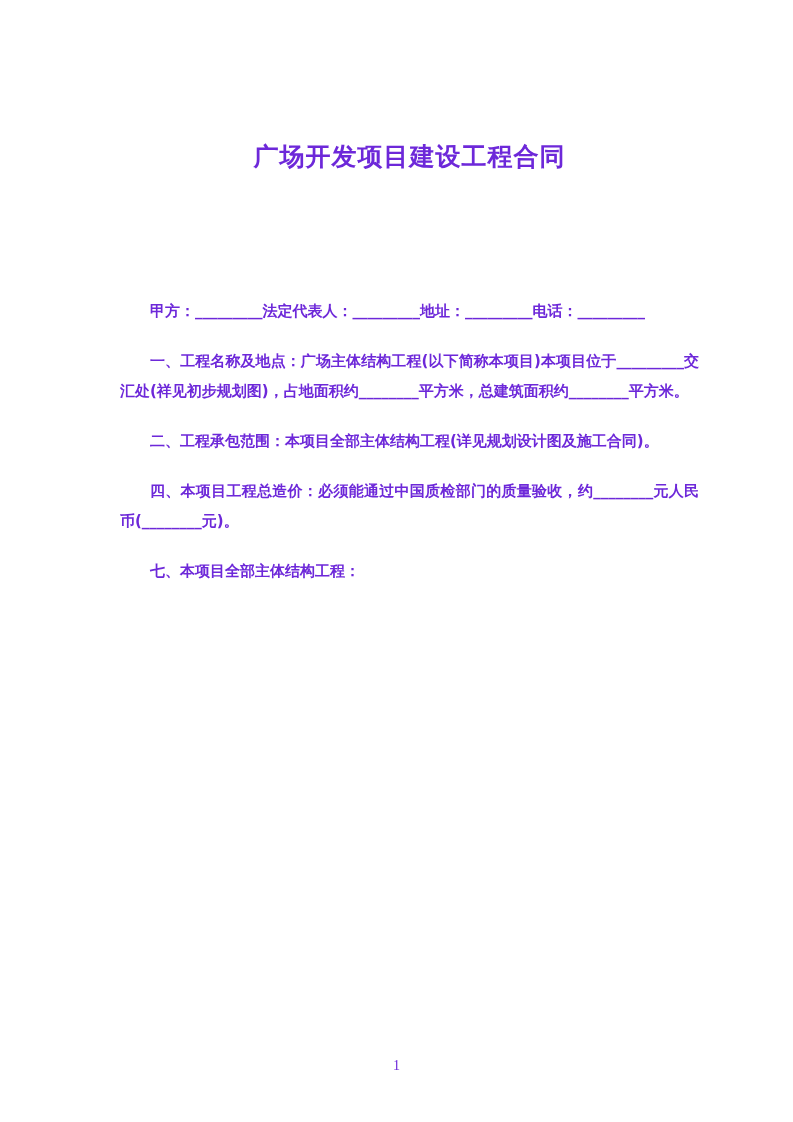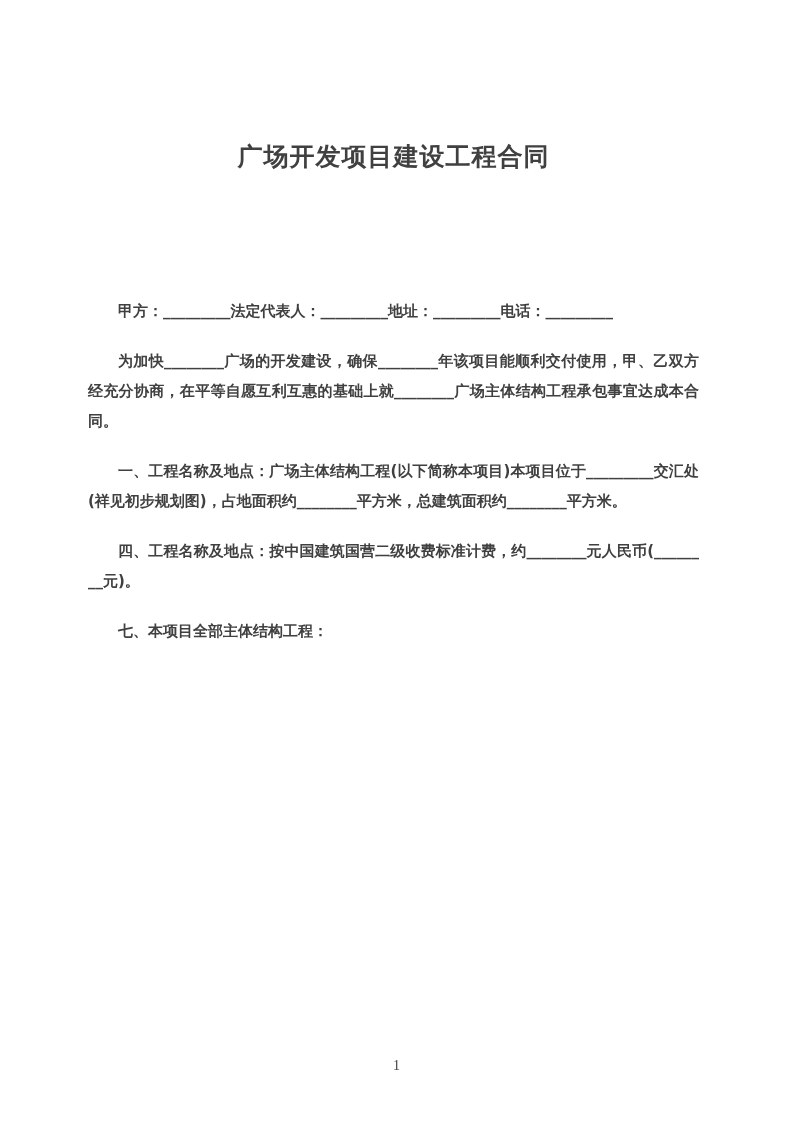--- a/index.html
+++ b/index.html
@@ -7,23 +7,23 @@
     padding: 0;
     background: #ffffff;
   }
   .page {
     position: relative;
     width: 793px;
     height: 1122px;
     margin: 0 auto;
     background: #ffffff;
     box-sizing: border-box;
-    padding: 140px 94px 0 88px;
+    padding: 140px 94px 0 120px;
     font-family: "DejaVu Sans", "Liberation Sans", sans-serif;
-    color: #404040;
+    color: #6d28d9;
     overflow: hidden;
   }
   .doc-title {
     margin: 0 0 122px 0;
     font-size: 25px;
     line-height: 34px;
     font-weight: bold;
     text-align: center;
     letter-spacing: 1px;
   }
@@ -55,27 +55,27 @@
 
 <div class="page">
 
   <h1 class="doc-title">广场开发项目建设工程合同</h1>
 
   <div class="doc-body">
 
     <p class="para">甲方：_________法定代表人：_________地址：_________电话：_________</p>
 
 
-    <p class="para">为加快________广场的开发建设，确保________年该项目能顺利交付使用，甲、乙双方经充分协商，在平等自愿互利互惠的基础上就________广场主体结构工程承包事宜达成本合同。</p>
 
     <p class="para">一、工程名称及地点：广场主体结构工程(以下简称本项目)本项目位于_________交汇处(祥见初步规划图)，占地面积约________平方米，总建筑面积约________平方米。</p>
 
+    <p class="para">二、工程承包范围：本项目全部主体结构工程(详见规划设计图及施工合同)。</p>
 
 
-    <p class="para">四、工程名称及地点：按中国建筑国营二级收费标准计费，约________元人民币(________元)。</p>
+    <p class="para">四、本项目工程总造价：必须能通过中国质检部门的质量验收，约________元人民币(________元)。</p>
 
 
 
     <p class="para">七、本项目全部主体结构工程：</p>
 
   </div>
 
   <div class="page-number">1</div>
 
 </div>

